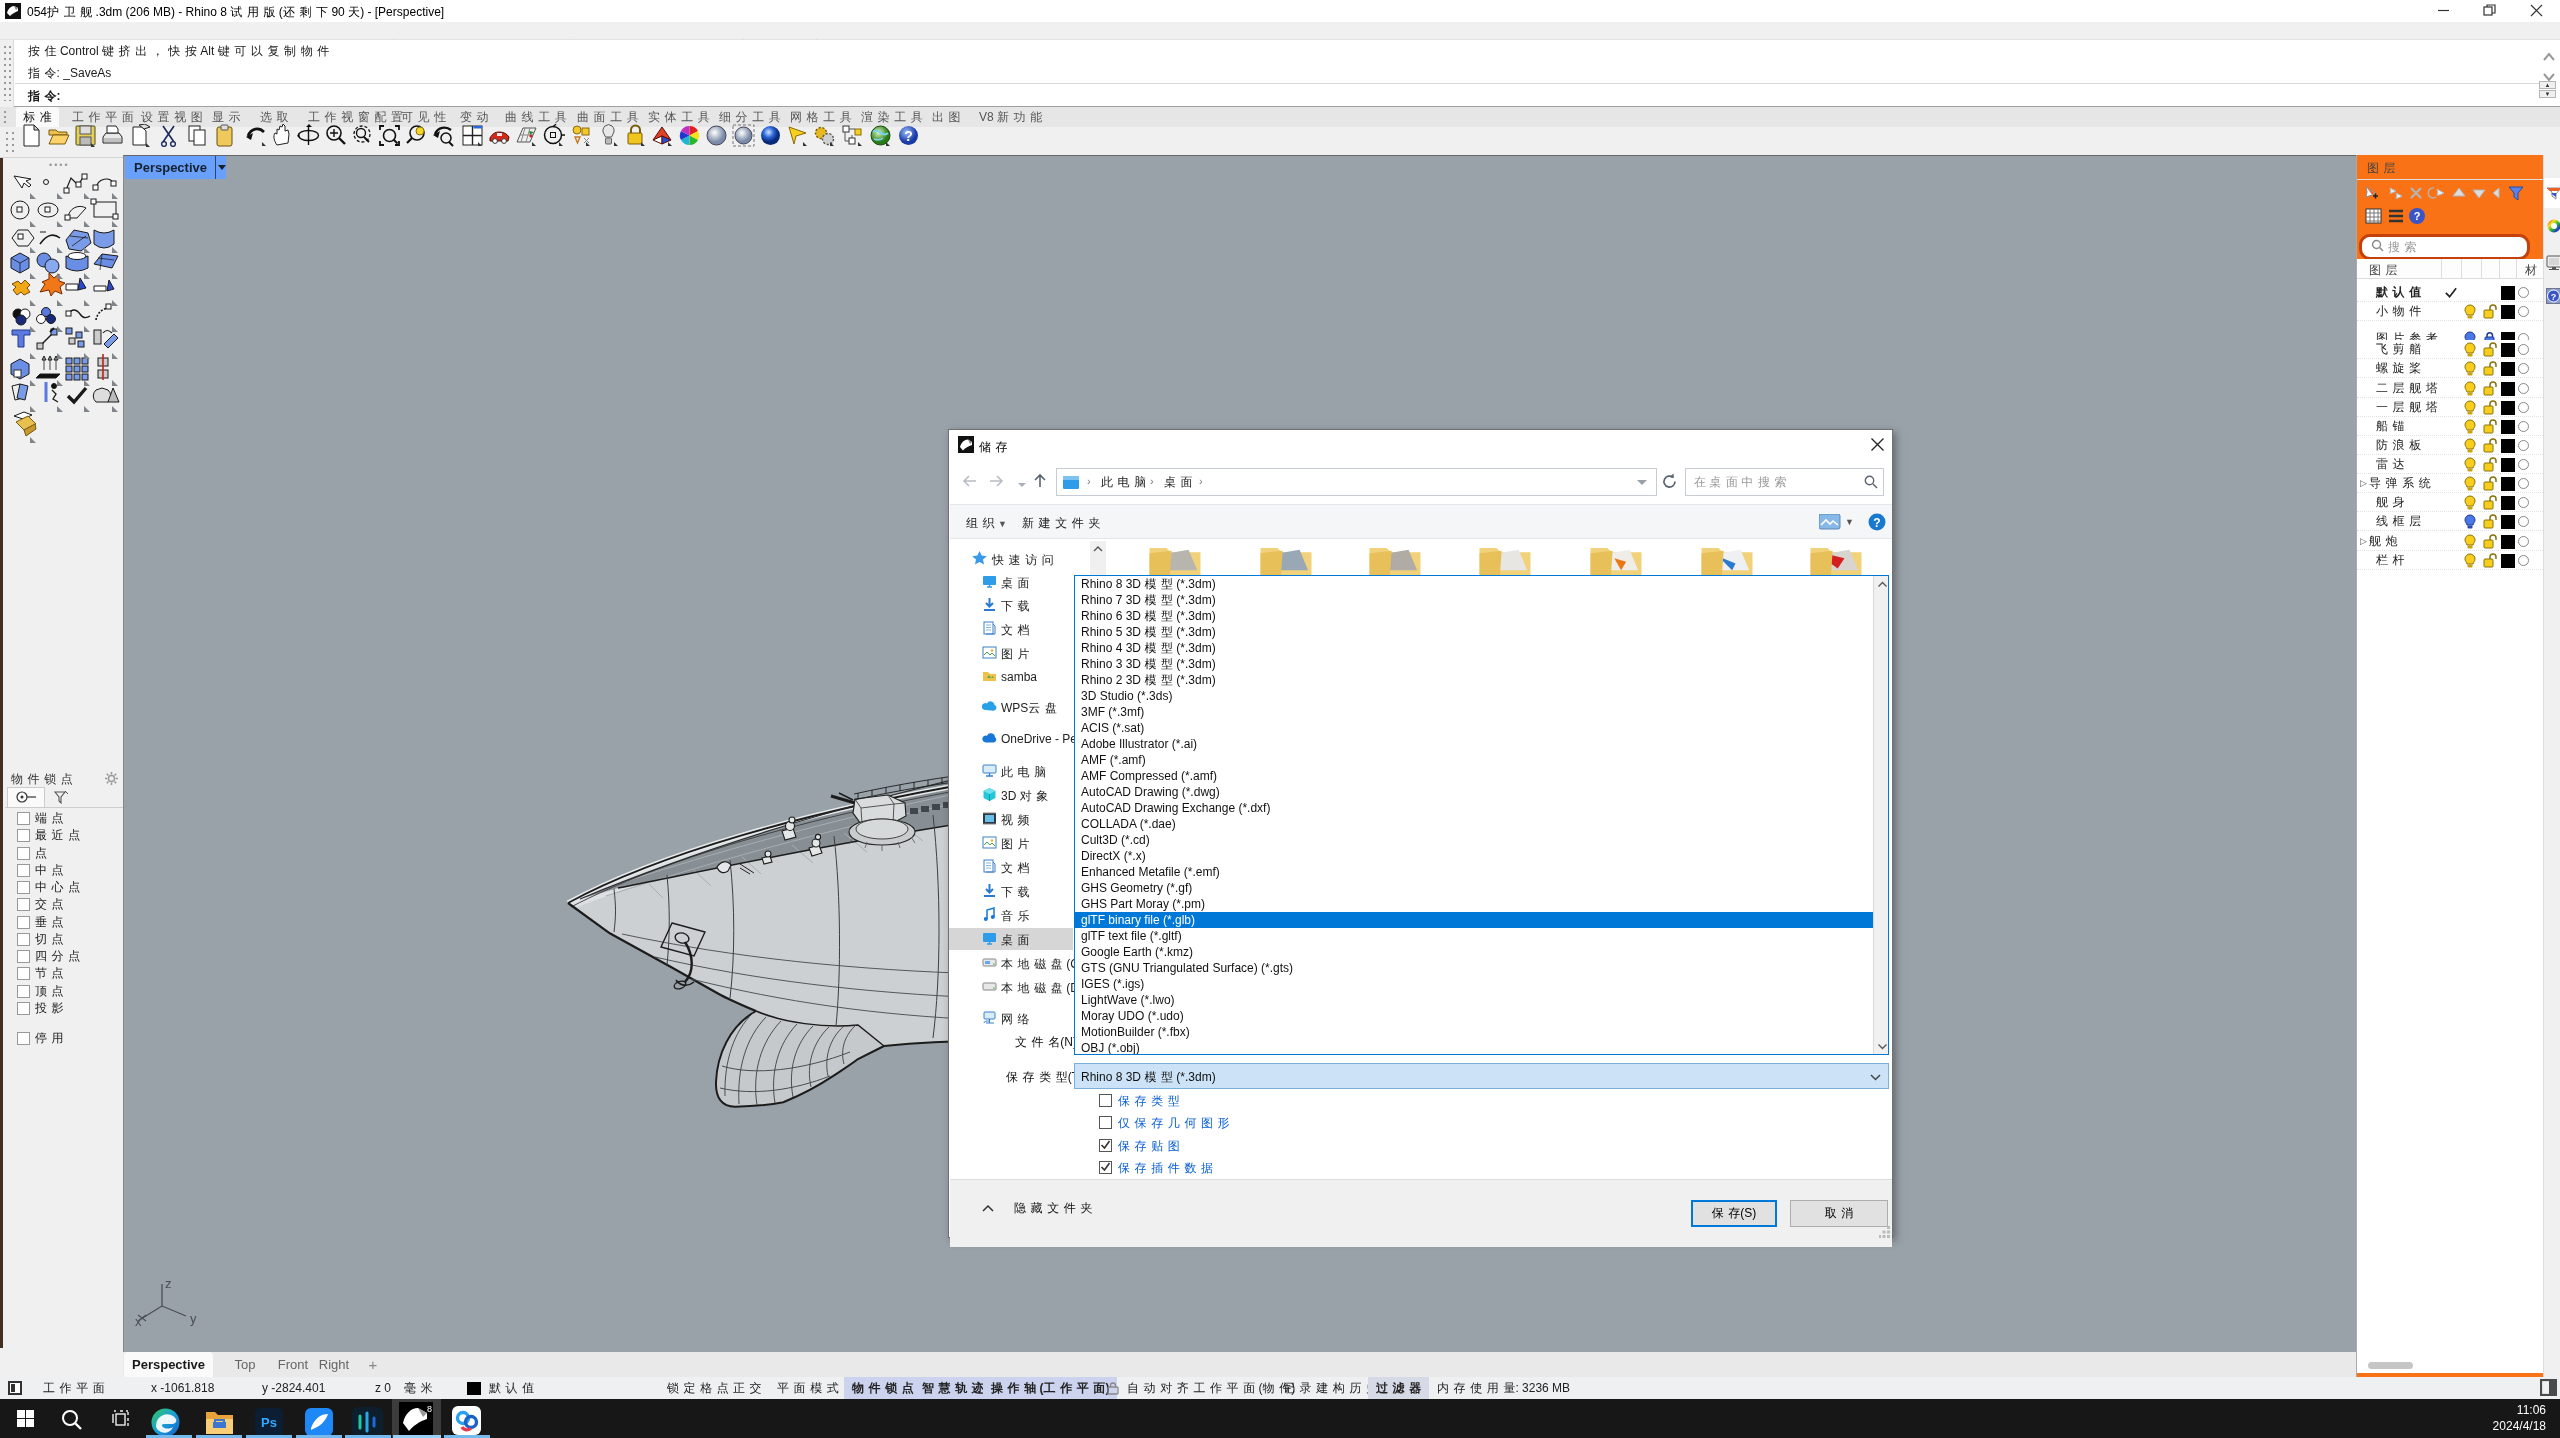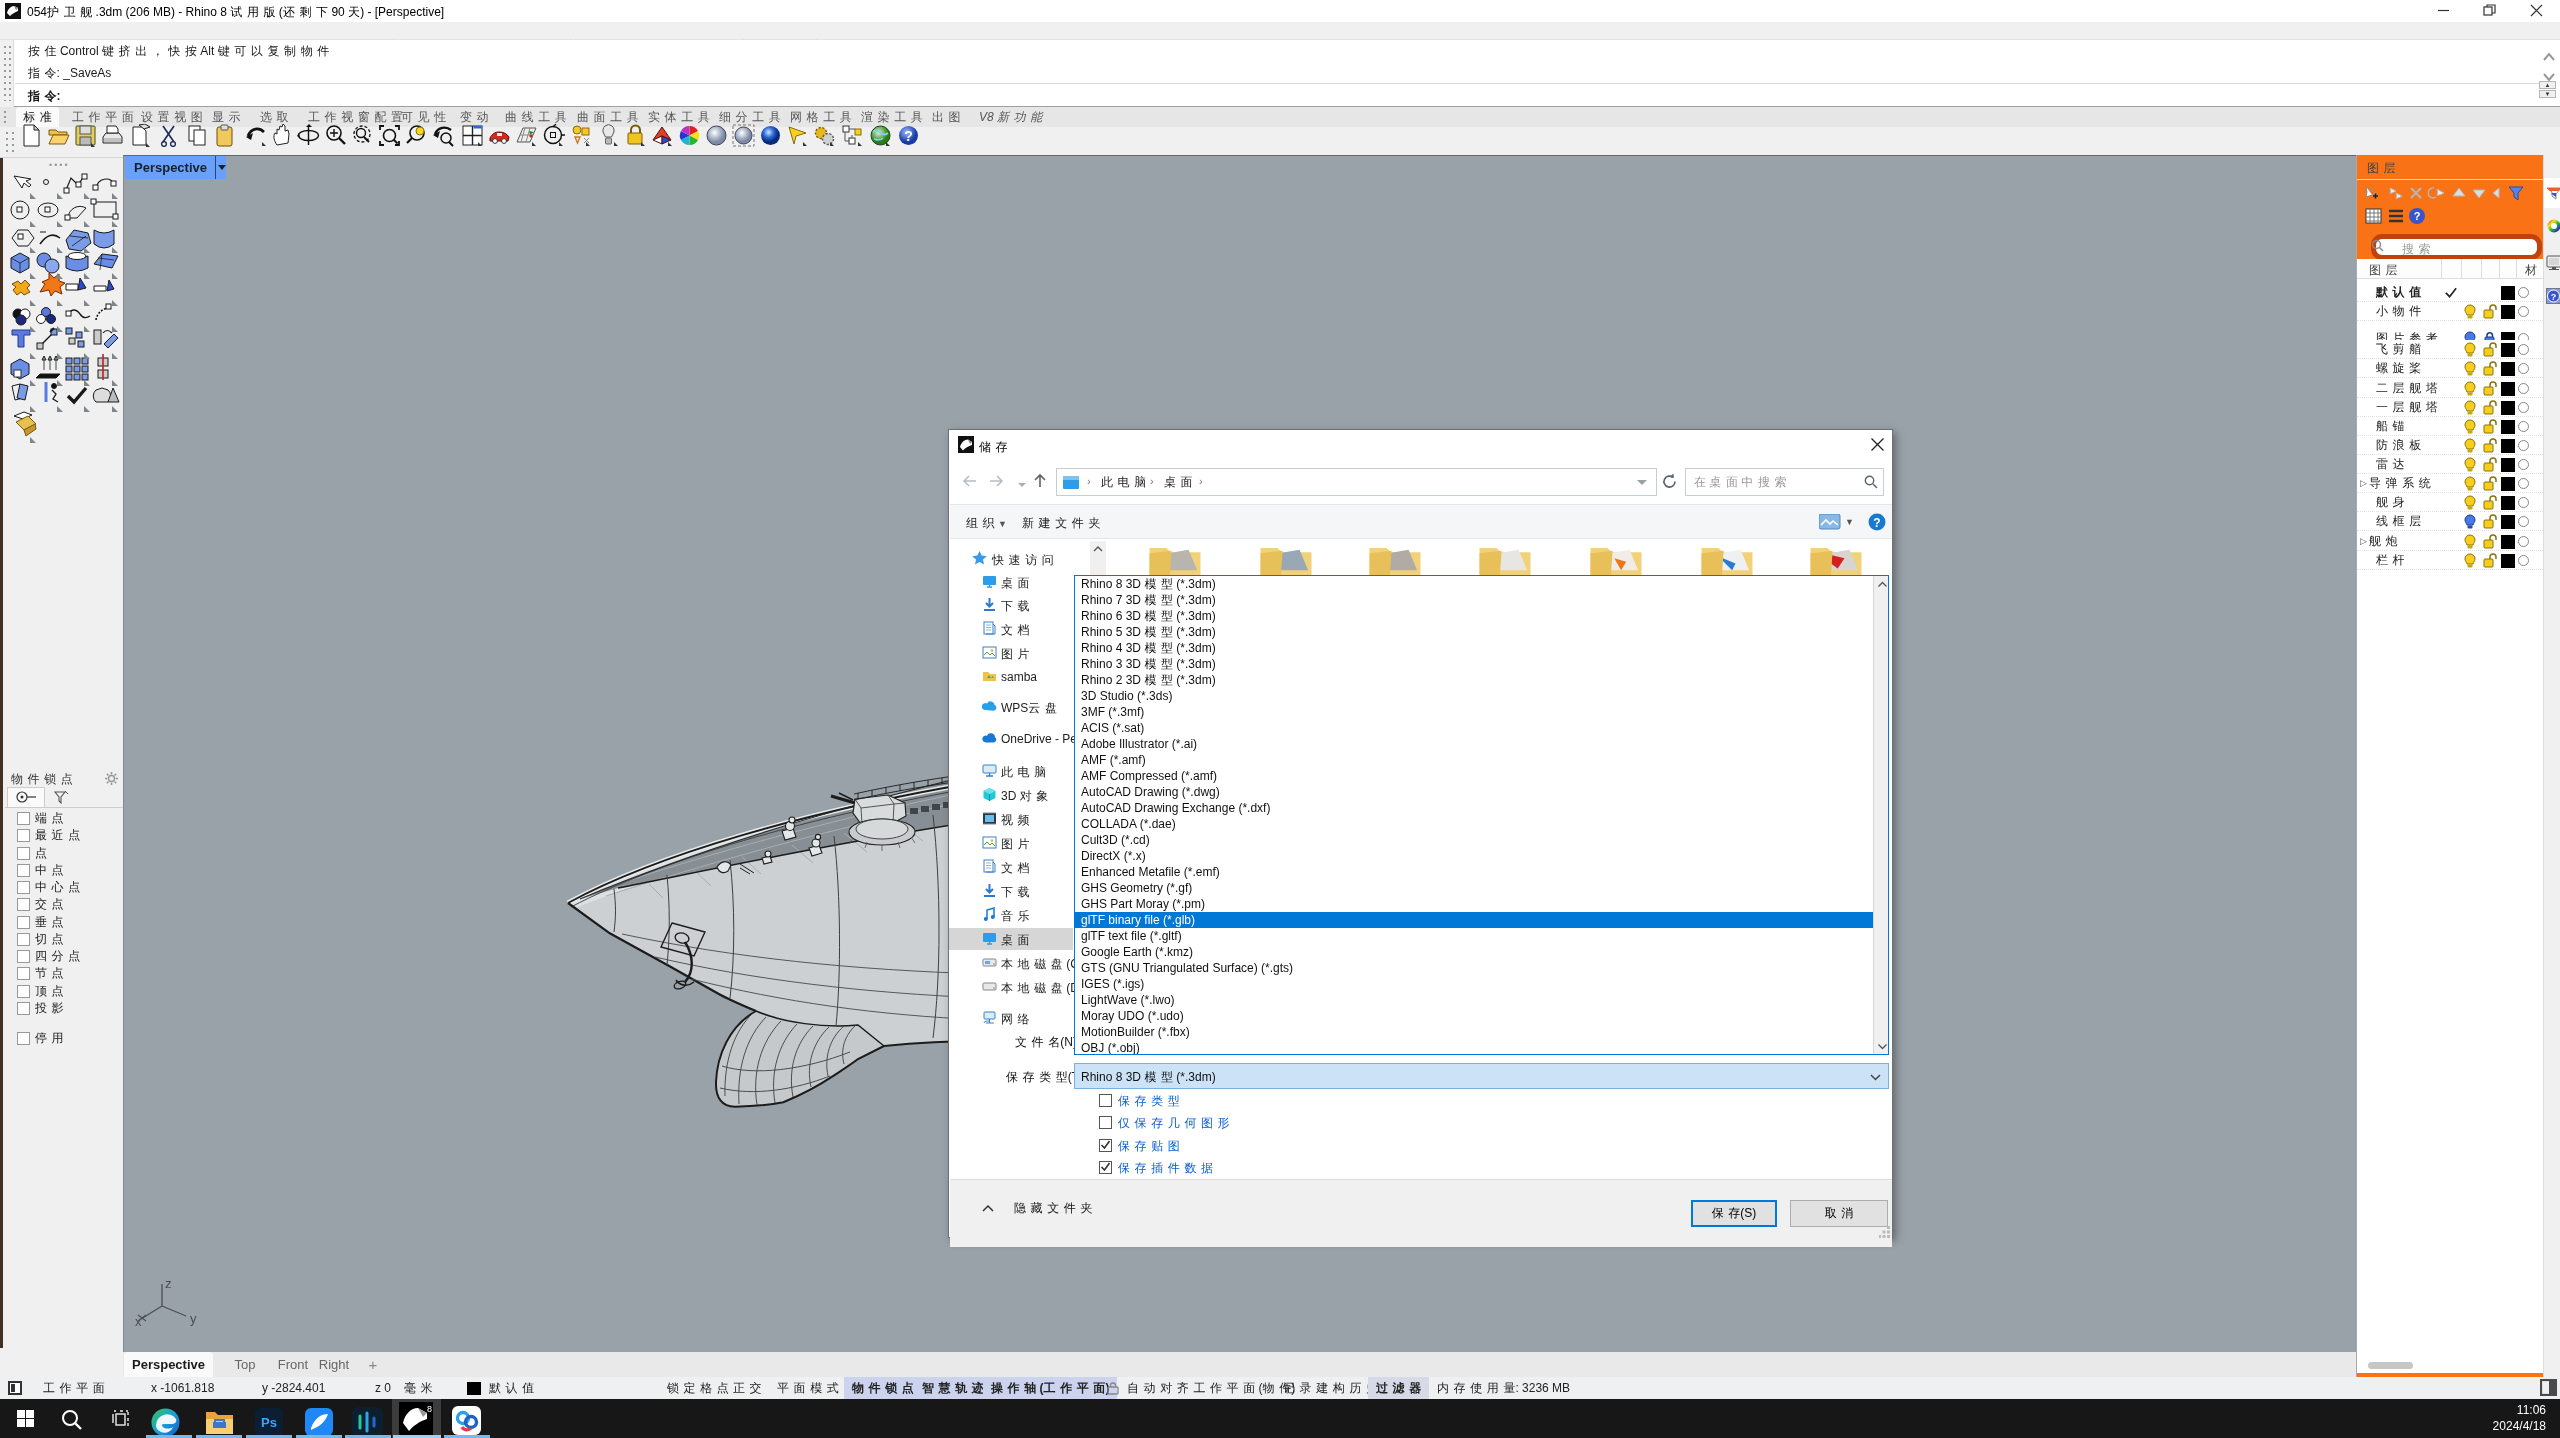--- a/index.html
+++ b/index.html
@@ -138,21 +138,21 @@
   <div class="tab" style="left:308px;"><span class="cjk2">工作视窗配置</span></div>
   <div class="tab" style="left:401px;"><span class="cjk2">可见性</span></div>
   <div class="tab" style="left:460px;"><span class="cjk2">变动</span></div>
   <div class="tab" style="left:505px;"><span class="cjk2">曲线工具</span></div>
   <div class="tab" style="left:577px;"><span class="cjk2">曲面工具</span></div>
   <div class="tab" style="left:648px;"><span class="cjk2">实体工具</span></div>
   <div class="tab" style="left:719px;"><span class="cjk2">细分工具</span></div>
   <div class="tab" style="left:790px;"><span class="cjk2">网格工具</span></div>
   <div class="tab" style="left:861px;"><span class="cjk2">渲染工具</span></div>
   <div class="tab" style="left:932px;"><span class="cjk2">出图</span></div>
-  <div class="tab" style="left:979px;font-style:italic;">V8 <span class="cjk2">新功能</span></div>
+  <div class="tab" style="left:979px;">V8 <span class="cjk2">新功能</span></div>
 </div>
 
 <div class="abs" id="toolbar">
 <div class="abs" style="left:6px;top:5px;width:2px;height:20px;background:repeating-linear-gradient(#9a9a9a 0 2px, transparent 2px 6px);"></div>
     <div class="abs" style="left:12px;top:5px;width:2px;height:20px;background:repeating-linear-gradient(#9a9a9a 0 2px, transparent 2px 6px);"></div>
 <svg class="ti" style="left:20px" viewBox="0 0 23 23">
       <path d="M4 1 h10 l5 5 v16 h-15 z" fill="#fff" stroke="#222"></path>
       <path d="M14 1 l5 5 h-5 z" fill="#ccc" stroke="#222"></path>
     </svg>
 <svg class="ti" style="left:47px" viewBox="0 0 23 23">
@@ -695,21 +695,21 @@
   </svg>
   <svg class="abs" style="left:8px;top:52px" width="60" height="20" viewBox="0 0 60 20">
     <g fill="none" stroke="#333">
         <rect x="1" y="2" width="15" height="14" fill="#fff"></rect>
         <path d="M1 6 h15 M1 10 h15 M1 14 h15 M5 2 v14 M9 2 v14 M13 2 v14" stroke="#777"></path>
     <path d="M24 4 h14 M24 9 h14 M24 14 h14" stroke-width="2.6"></path>
       </g>
     <circle cx="52" cy="9" r="8" fill="#3a55c8"></circle>
       <text x="52" y="13" text-anchor="middle" font-size="11" font-weight="bold" fill="#fff">?</text>
   </svg>
-  <div class="abs" style="left:14px;top:79px;width:171px;height:26px;background:#fff;border:5px solid #c2410c;border-radius:11px;color:#999;line-height:20px;padding-left:26px;"><span class="cjk2">搜索</span></div>
+  <div class="abs" style="left:2px;top:79px;width:171px;height:26px;background:#fff;border:3px solid #c2410c;border-radius:11px;color:#999;line-height:20px;padding-left:26px;"><span class="cjk2">搜索</span></div>
   <svg class="abs" style="left:14px;top:84px" width="13" height="13" viewBox="0 0 13 13">
       <circle cx="5.5" cy="5.5" r="4" fill="none" stroke="#888" stroke-width="1.4"></circle>
       <path d="M8.5 8.5 l3.5 3.5" stroke="#888" stroke-width="1.4"></path>
     </svg>
   <div class="abs" style="left:0;top:104px;width:186px;height:20px;background:#fdfdfd;border-bottom:1px solid #ddd;color:#444;">
     <span class="abs" style="left:12px;top:3px"><span class="cjk2">图层</span></span>
     <span class="abs" style="left:168px;top:3px"><span class="cjk2">材</span></span>
     <span class="abs" style="left:84px;top:0;width:1px;height:20px;background:#ddd"></span>
       <span class="abs" style="left:104px;top:0;width:1px;height:20px;background:#ddd"></span>
       <span class="abs" style="left:124px;top:0;width:1px;height:20px;background:#ddd"></span>

